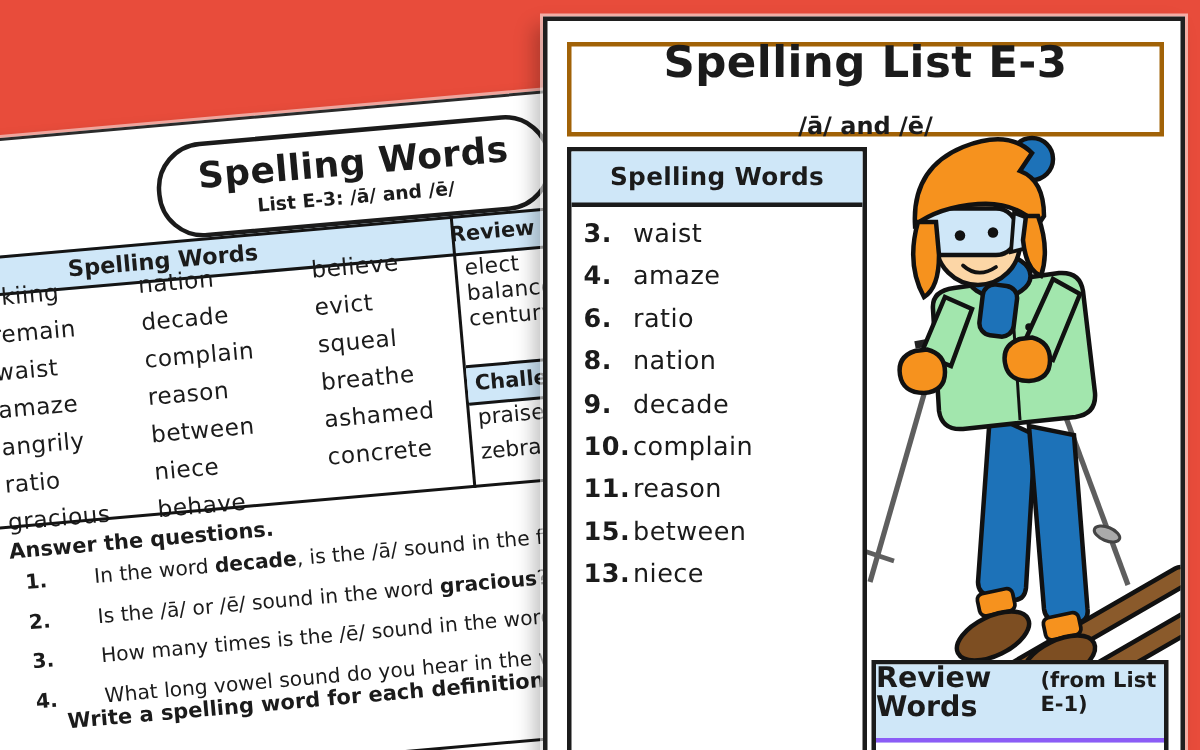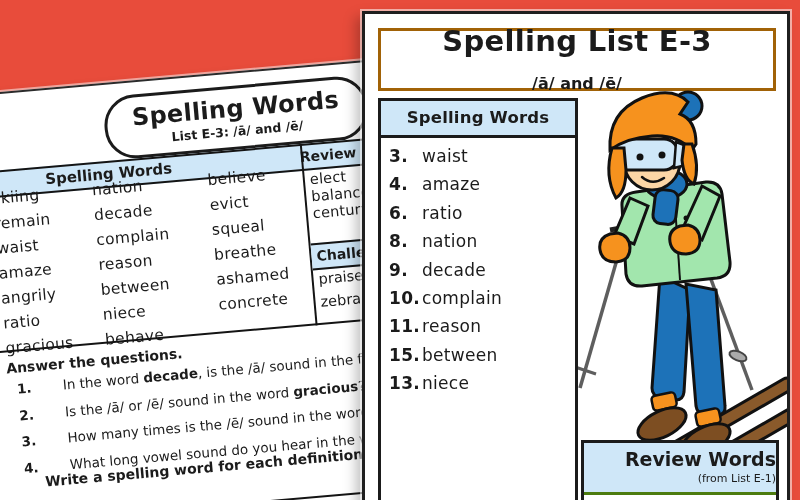--- a/index.html
+++ b/index.html
@@ -82,25 +82,25 @@
     border-bottom:3px solid #1b1b1b;font-size:16.5px;font-weight:700;letter-spacing:.2px;
   }
   .fp-list{padding:4px 0 0 8px;}
   .fp-row{height:28.4px;line-height:28.4px;font-size:17px;letter-spacing:.3px;}
   .fp-row .n{display:inline-block;width:33px;font-weight:700;}
   .fp-reviewbox{
     position:absolute;left:216px;top:426px;width:198px;height:100px;
     border:3px solid #1b1b1b;box-sizing:border-box;background:#fff;z-index:5;
   }
   .fp-reviewhead{
-    height:49px;background:#cfe7f8;border-bottom:3px solid #4d7c0f;
-    display:flex;flex-direction:column;align-items:flex-end;justify-content:center;
+    height:49px;background:#cfe7f8;border-bottom:3px solid #8b5cf6;
+    display:flex;flex-direction:row;align-items:flex-start;justify-content:center;
   }
   .fp-reviewtitle{font-size:19px;font-weight:700;line-height:1;}
-  .fp-reviewsub{font-size:11px;font-weight:400;margin-top:3px;}
+  .fp-reviewsub{font-size:14px;font-weight:700;margin-top:3px;}
   .fp-reviewlist{padding:5px 0 0 8px;}
   .fp-skier{position:absolute;left:203px;top:64px;width:232px;height:420px;z-index:4;}
 </style>
 </head>
 <body>
 
 <div class="page back-page">
   <div class="bp-stadium">
     <div class="bp-title">Spelling Words</div>
     <div class="bp-subtitle">List E-3: /ā/ and /ē/</div>

